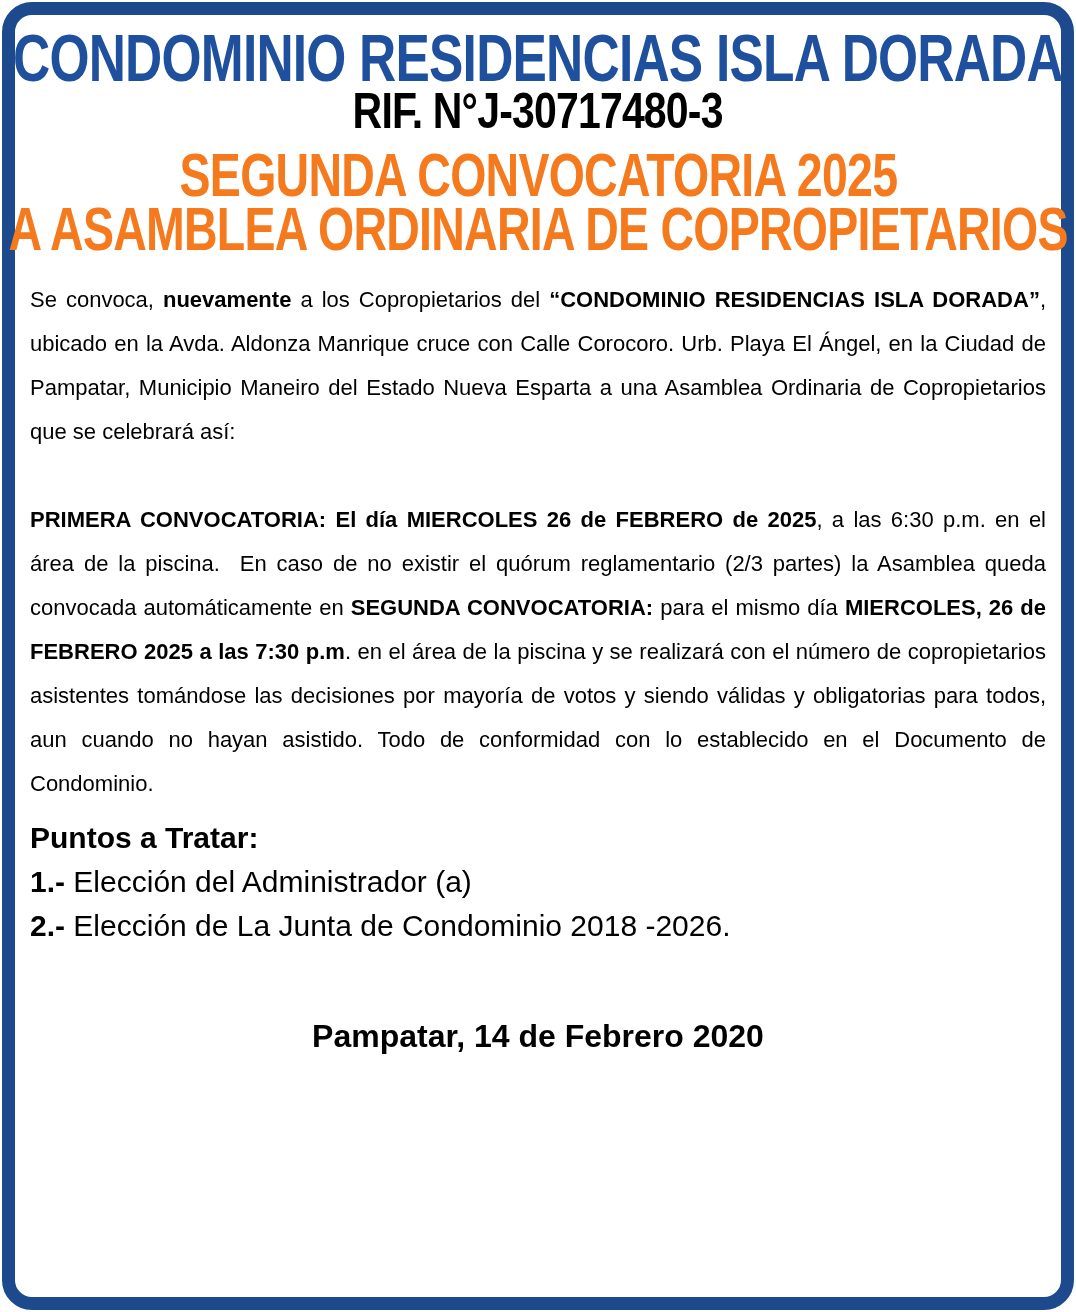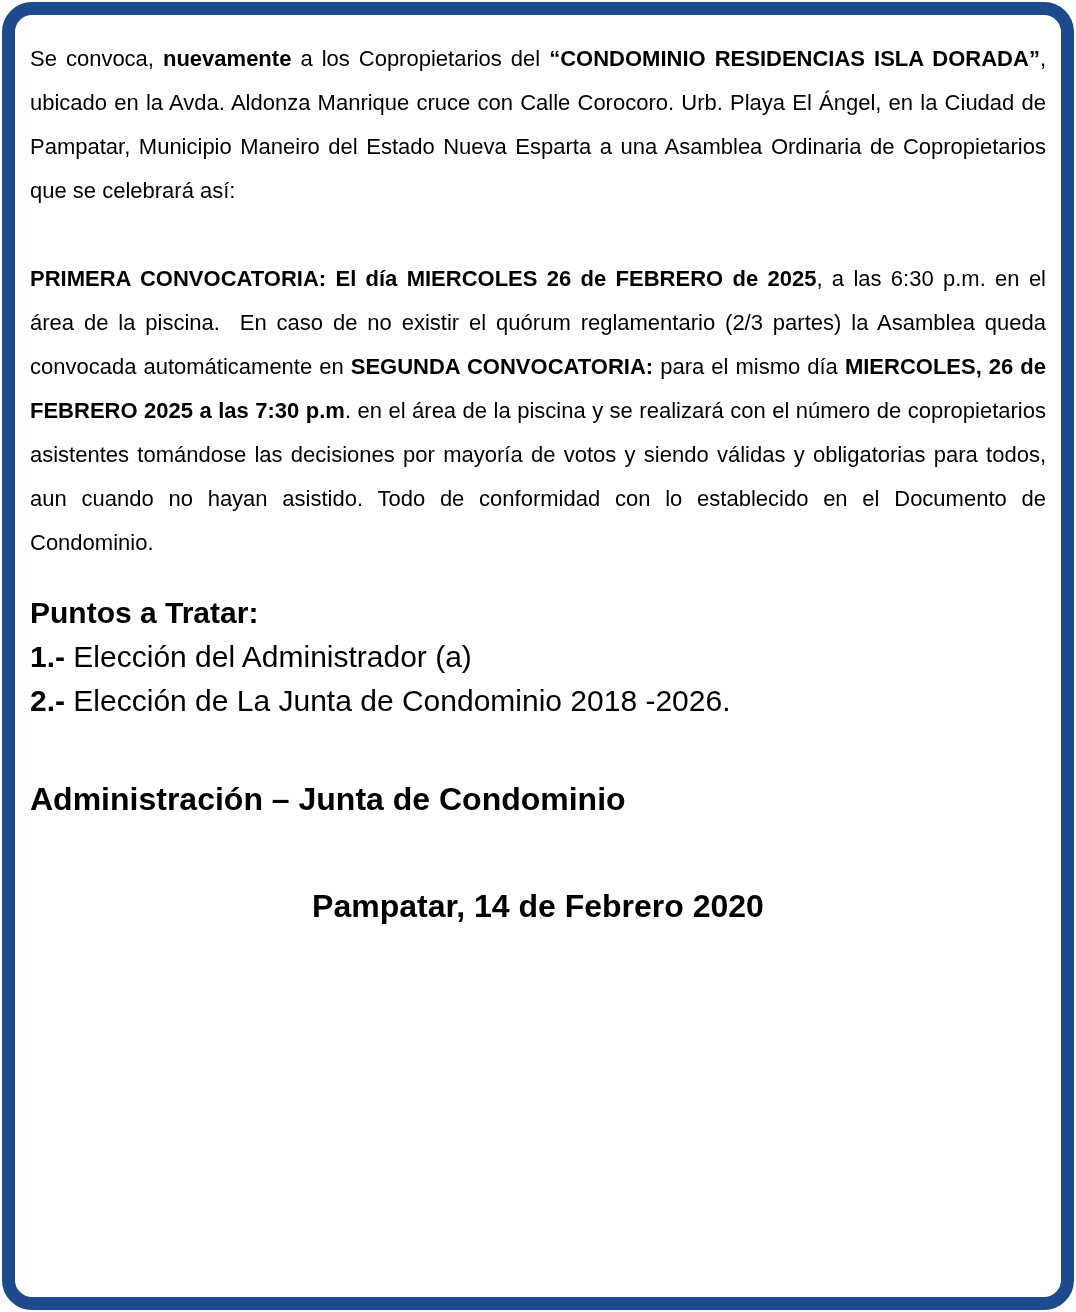--- a/index.html
+++ b/index.html
@@ -33,39 +33,56 @@
     font-size:62px;font-weight:bold;letter-spacing:-1px;
     color:var(--subtitle,#f57a1d);transform:scaleX(0.75);
   }
   .body-par{
     font-size:22px;line-height:44px;text-align:justify;
     margin:0;color:var(--text,#000);
   }
   .intro-par{margin-top:22px;}
   .conv-par{margin-top:44px;}
   .body-par b{font-weight:bold;}
-  .agenda{margin-top:26px;font-size:30px;line-height:44px;}
+  .agenda{margin-top:10px;font-size:30px;line-height:44px;}
   .agenda-heading{font-weight:bold;}
   .agenda-item b{font-weight:bold;}
   .signature{margin-top:58px;font-size:32px;font-weight:bold;}
   .dateline{margin-top:70px;font-size:32px;font-weight:bold;text-align:center;}
 </style>
 </head>
 <body>
 
 <div class="frame">
 
+  <header>
+    <div class="hrow title-row">
+        <span class="squish title-text">CONDOMINIO RESIDENCIAS ISLA DORADA</span>
+      </div>
+
+    <div class="hrow rif-row">
+        <span class="squish rif-text">RIF. N°J-30717480-3</span>
+      </div>
+
+    <div class="sub-rows">
+      <div class="hrow sub-row">
+          <span class="squish sub-line">SEGUNDA CONVOCATORIA 2025</span>
+        </div>
+      <div class="hrow sub-row">
+          <span class="squish sub-line">A ASAMBLEA ORDINARIA DE COPROPIETARIOS</span>
+        </div>
+    </div>
+  </header>
 
   <p class="body-par intro-par"><span>Se convoca, </span><b>nuevamente</b><span> a los Copropietarios del </span><b>“CONDOMINIO RESIDENCIAS ISLA DORADA”</b><span>, ubicado en la Avda. Aldonza Manrique cruce con Calle Corocoro. Urb. Playa El Ángel, en la Ciudad de Pampatar, Municipio Maneiro del Estado Nueva Esparta a una Asamblea Ordinaria de Copropietarios que se celebrará así:</span></p>
 
   <p class="body-par conv-par"><b>PRIMERA CONVOCATORIA: El día MIERCOLES 26 de FEBRERO de 2025</b><span>, a las 6:30 p.m. en el área de la piscina.&nbsp; En caso de no existir el quórum reglamentario (2/3 partes) la Asamblea queda convocada automáticamente en </span><b>SEGUNDA CONVOCATORIA:</b><span> para el mismo día </span><b>MIERCOLES, 26 de FEBRERO 2025 a las 7:30 p.m</b><span>. en el área de la piscina y se realizará con el número de copropietarios asistentes tomándose las decisiones por mayoría de votos y siendo válidas y obligatorias para todos, aun cuando no hayan asistido. Todo de conformidad con lo establecido en el Documento de Condominio.</span></p>
 
   <div class="agenda">
     <div class="agenda-heading">Puntos a Tratar:</div>
     <div class="agenda-item"><b>1.-</b><span> Elección del Administrador (a)</span></div>
     <div class="agenda-item"><b>2.-</b><span> Elección de La Junta de Condominio 2018 -2026.</span></div>
   </div>
 
-  <div class="signature">Administración – Junta de Condominio</div>
 
   <div class="dateline">Pampatar, 14 de Febrero 2020</div>
 
 </div>
 
 </body></html>

